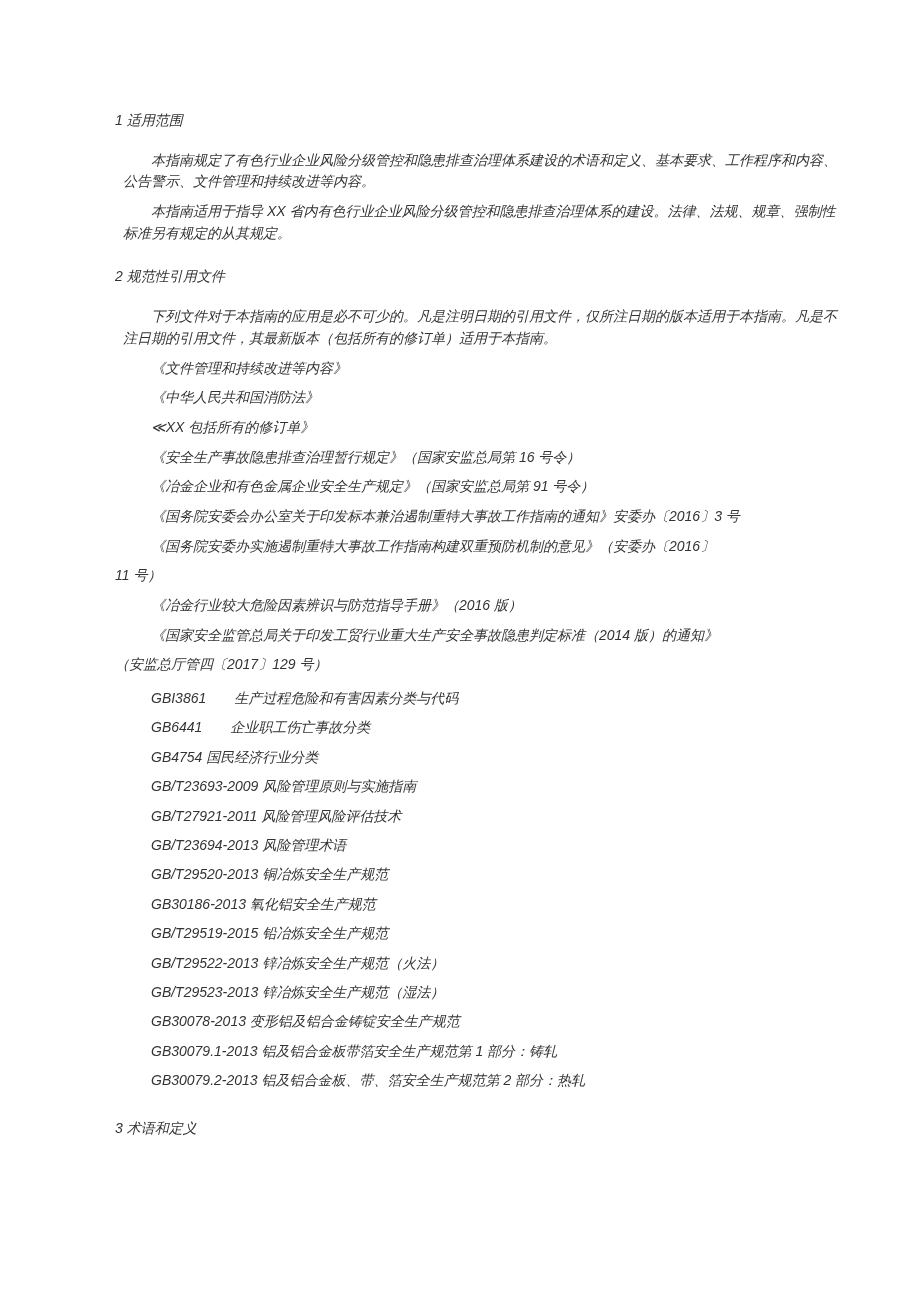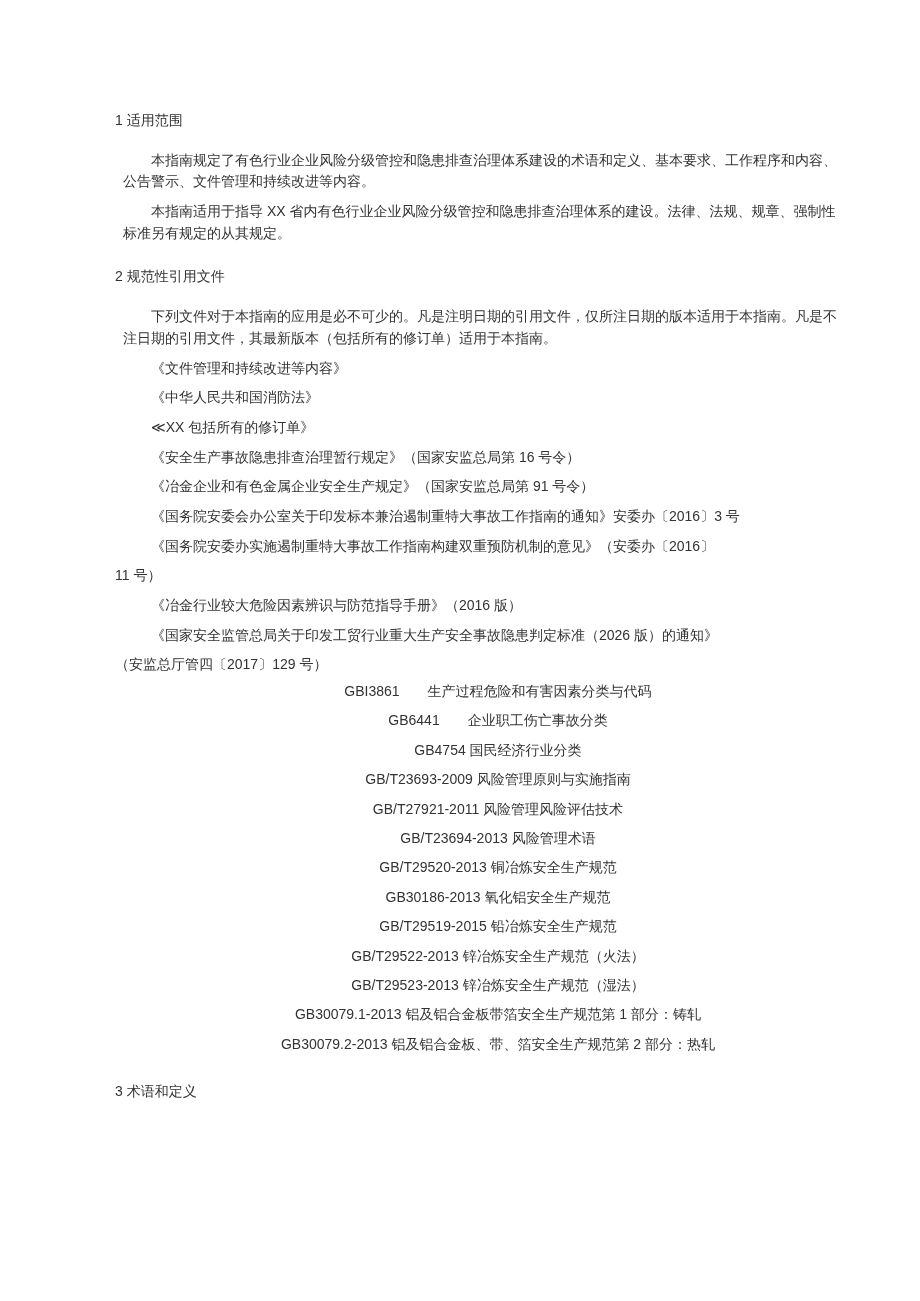--- a/index.html
+++ b/index.html
@@ -7,40 +7,40 @@
     padding: 0;
     background: #fff;
     font-family: "Microsoft YaHei", "SimSun", sans-serif;
     font-size: 14px;
     color: #333;
     width: 920px;
   }
   .page {
     padding: 110px 67px 60px 115px;
     line-height: 1.55;
+    font-style: italic;
   }
   .heading {
     margin-top: 0;
     margin-bottom: 18px;
   }
   .section-spacer {
     margin-top: 22px;
   }
   .para {
     text-indent: 2em;
     margin: 8px;
   }
   .para-noindent {
     text-indent: 0;
     margin: 0;
   }
   .std-list {
-    margin: 1px;
+    margin: 8px;
     padding-left: 2em;
-    text-align: center;
   }
   .std-item {
     line-height: 2.1;
   }
 </style>
 </head>
 <body>
 
 <div class="page">
 
@@ -59,35 +59,36 @@
     <p class="para">≪XX 包括所有的修订单》</p>
     <p class="para">《安全生产事故隐患排查治理暂行规定》（国家安监总局第 16 号令）</p>
     <p class="para">《冶金企业和有色金属企业安全生产规定》（国家安监总局第 91 号令）</p>
     <p class="para">《国务院安委会办公室关于印发标本兼治遏制重特大事故工作指南的通知》安委办〔2016〕3 号</p>
 
     <p class="para">《国务院安委办实施遏制重特大事故工作指南构建双重预防机制的意见》（安委办〔2016〕</p>
     <p class="para-noindent">11 号）</p>
 
     <p class="para">《冶金行业较大危险因素辨识与防范指导手册》（2016 版）</p>
 
-    <p class="para">《国家安全监管总局关于印发工贸行业重大生产安全事故隐患判定标准（2026 版）的通知》</p>
+    <p class="para">《国家安全监管总局关于印发工贸行业重大生产安全事故隐患判定标准（2014 版）的通知》</p>
     <p class="para-noindent">（安监总厅管四〔2017〕129 号）</p>
 
     <div class="std-list">
       <div class="std-item">GBI3861　　生产过程危险和有害因素分类与代码</div>
       <div class="std-item">GB6441　　企业职工伤亡事故分类</div>
       <div class="std-item">GB4754 国民经济行业分类</div>
       <div class="std-item">GB/T23693-2009 风险管理原则与实施指南</div>
       <div class="std-item">GB/T27921-2011 风险管理风险评估技术</div>
       <div class="std-item">GB/T23694-2013 风险管理术语</div>
       <div class="std-item">GB/T29520-2013 铜冶炼安全生产规范</div>
       <div class="std-item">GB30186-2013 氧化铝安全生产规范</div>
       <div class="std-item">GB/T29519-2015 铅冶炼安全生产规范</div>
       <div class="std-item">GB/T29522-2013 锌冶炼安全生产规范（火法）</div>
       <div class="std-item">GB/T29523-2013 锌冶炼安全生产规范（湿法）</div>
+      <div class="std-item">GB30078-2013 变形铝及铝合金铸锭安全生产规范</div>
       <div class="std-item">GB30079.1-2013 铝及铝合金板带箔安全生产规范第 1 部分：铸轧</div>
       <div class="std-item">GB30079.2-2013 铝及铝合金板、带、箔安全生产规范第 2 部分：热轧</div>
     </div>
   </div>
 
   <div class="section-spacer">
     <p class="heading">3 术语和定义</p>
   </div>
 
 </div>

